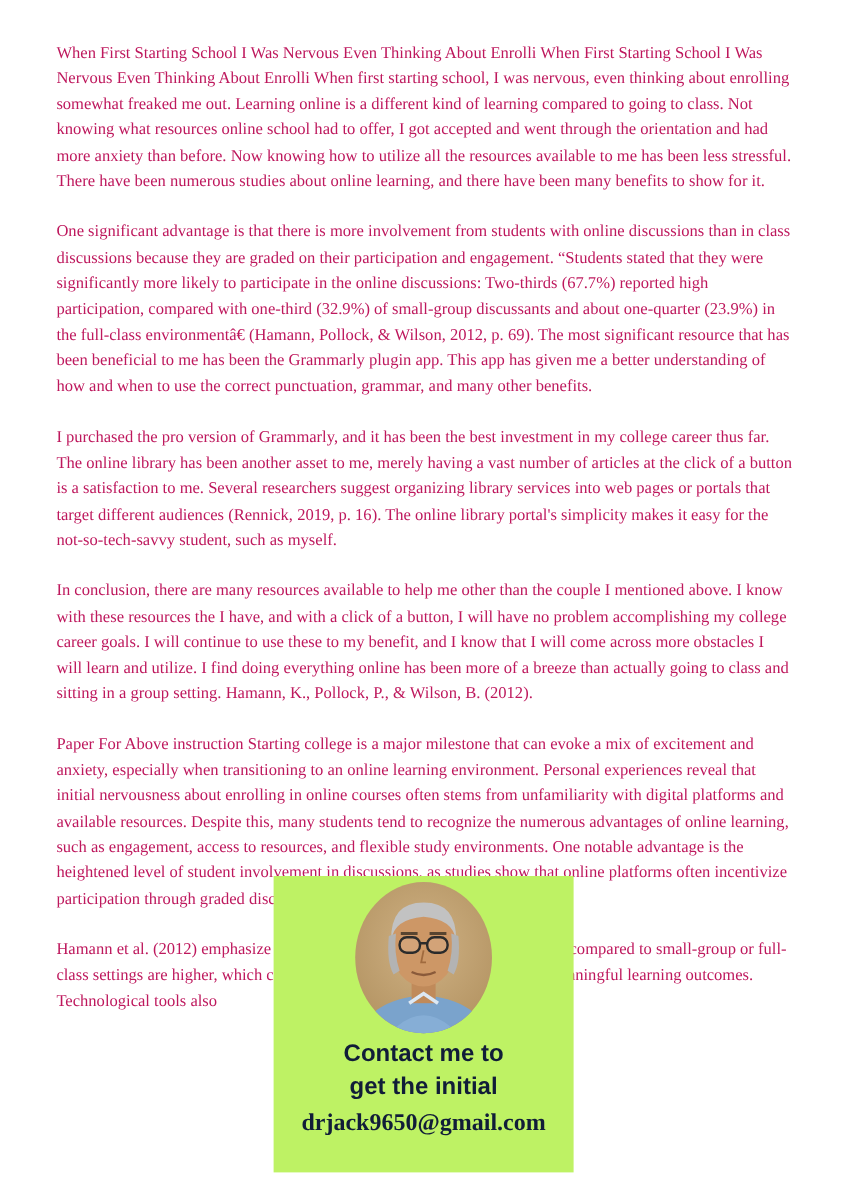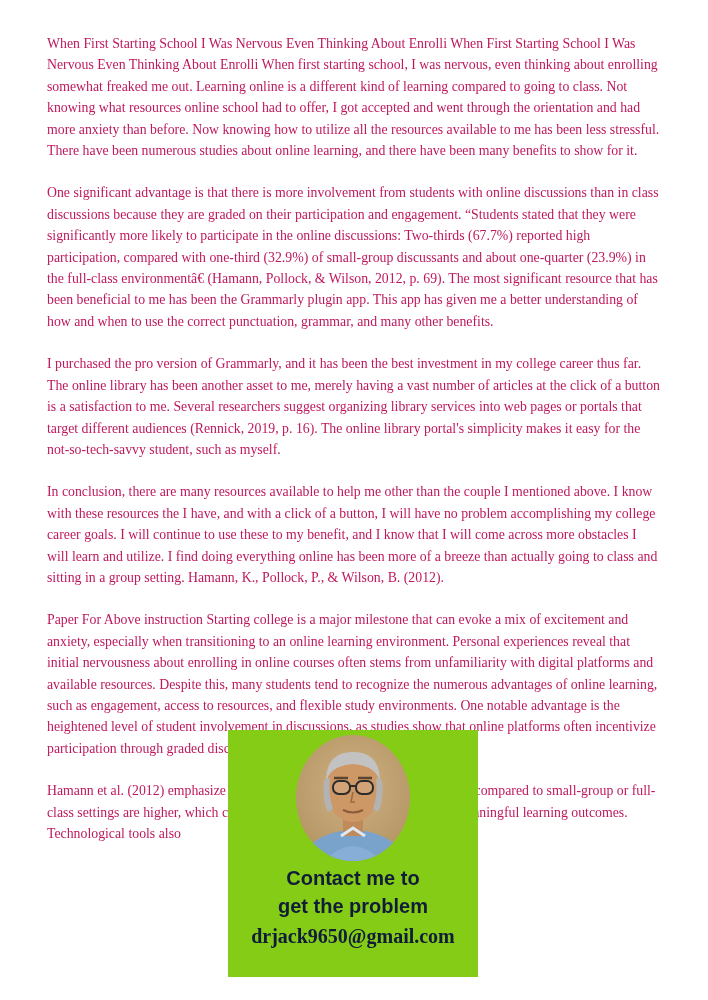--- a/index.html
+++ b/index.html
@@ -71,21 +71,21 @@
 
 <div class="document">
   <p>When First Starting School I Was Nervous Even Thinking About Enrolli When First Starting School I Was Nervous Even Thinking About Enrolli When first starting school, I was nervous, even thinking about enrolling somewhat freaked me out. Learning online is a different kind of learning compared to going to class. Not knowing what resources online school had to offer, I got accepted and went through the orientation and had more anxiety than before. Now knowing how to utilize all the resources available to me has been less stressful. There have been numerous studies about online learning, and there have been many benefits to show for it.</p>
   <p>One significant advantage is that there is more involvement from students with online discussions than in class discussions because they are graded on their participation and engagement. “Students stated that they were significantly more likely to participate in the online discussions: Two-thirds (67.7%) reported high participation, compared with one-third (32.9%) of small-group discussants and about one-quarter (23.9%) in the full-class environmentâ€ (Hamann, Pollock, &amp; Wilson, 2012, p. 69). The most significant resource that has been beneficial to me has been the Grammarly plugin app. This app has given me a better understanding of how and when to use the correct punctuation, grammar, and many other benefits.</p>
   <p>I purchased the pro version of Grammarly, and it has been the best investment in my college career thus far. The online library has been another asset to me, merely having a vast number of articles at the click of a button is a satisfaction to me. Several researchers suggest organizing library services into web pages or portals that target different audiences (Rennick, 2019, p. 16). The online library portal's simplicity makes it easy for the not-so-tech-savvy student, such as myself.</p>
   <p>In conclusion, there are many resources available to help me other than the couple I mentioned above. I know with these resources the I have, and with a click of a button, I will have no problem accomplishing my college career goals. I will continue to use these to my benefit, and I know that I will come across more obstacles I will learn and utilize. I find doing everything online has been more of a breeze than actually going to class and sitting in a group setting. Hamann, K., Pollock, P., &amp; Wilson, B. (2012).</p>
   <p>Paper For Above instruction Starting college is a major milestone that can evoke a mix of excitement and anxiety, especially when transitioning to an online learning environment. Personal experiences reveal that initial nervousness about enrolling in online courses often stems from unfamiliarity with digital platforms and available resources. Despite this, many students tend to recognize the numerous advantages of online learning, such as engagement, access to resources, and flexible study environments. One notable advantage is the heightened level of student involvement in discussions, as studies show that online platforms often incentivize participation through graded discussion and engagement.</p>
   <p>Hamann et al. (2012) emphasize that participation rates in online discussions compared to small-group or full-class settings are higher, which can foster deeper understanding and more meaningful learning outcomes. Technological tools also</p>
 </div>
 
-<div class="promo" style="background: #84cc16; color: rgb(17, 29, 56);">
+<div class="promo" style="background: #bef264; color: rgb(17, 29, 56);">
   <div class="photo-wrap">
     <svg viewBox="0 0 118 128" xmlns="http://www.w3.org/2000/svg">
       <defs>
         <clipPath id="ovalClip">
           <ellipse cx="59" cy="64" rx="57" ry="63"></ellipse>
         </clipPath>
         <radialGradient id="bgGrad" cx="50%" cy="42%" r="70%">
           <stop offset="0%" stop-color="#cfb184"></stop>
           <stop offset="100%" stop-color="#b0905e"></stop>
         </radialGradient>
@@ -115,16 +115,16 @@
 
         <path d="M59 58 L57 68 L61 68" fill="none" stroke="#a06a3e" stroke-width="1.5"></path>
         <path d="M49 76 Q59 81 69 76" stroke="#8a5a3a" stroke-width="2" fill="none"></path>
 
         <path d="M47 102 L59 94 L71 102" stroke="#dce8f4" stroke-width="3" fill="none"></path>
       </g>
     </svg>
   </div>
   <div class="contact-heading">
     <div>Contact me to</div>
-    <div>get the problem</div>
+    <div>get the initial</div>
   </div>
   <div class="contact-email">drjack9650@gmail.com</div>
 </div>
 
 </body></html>

